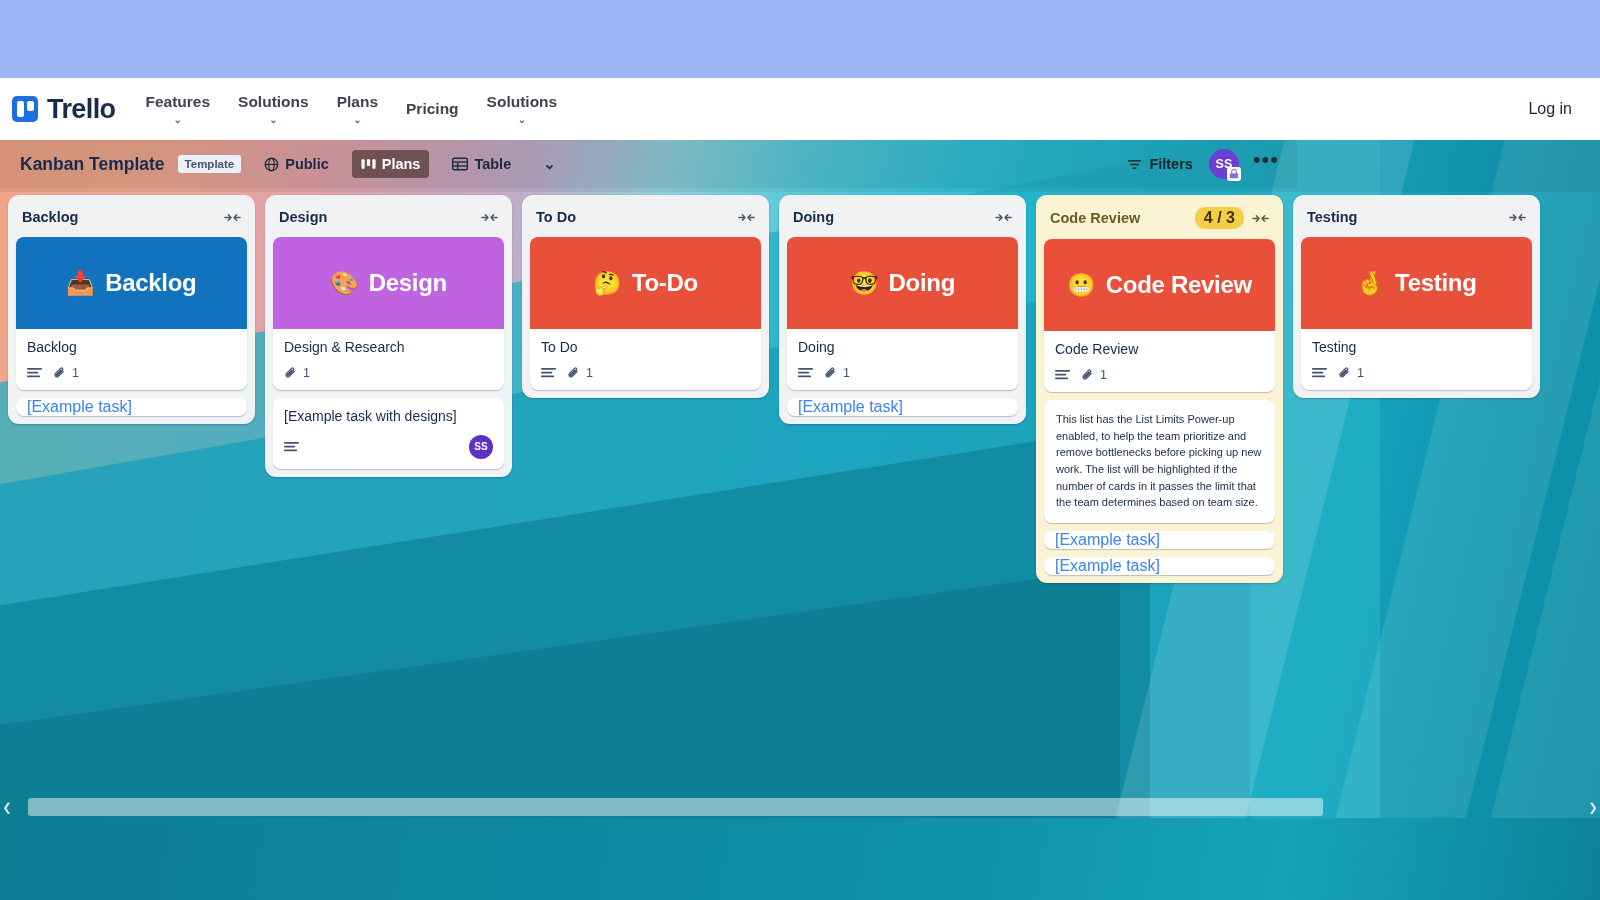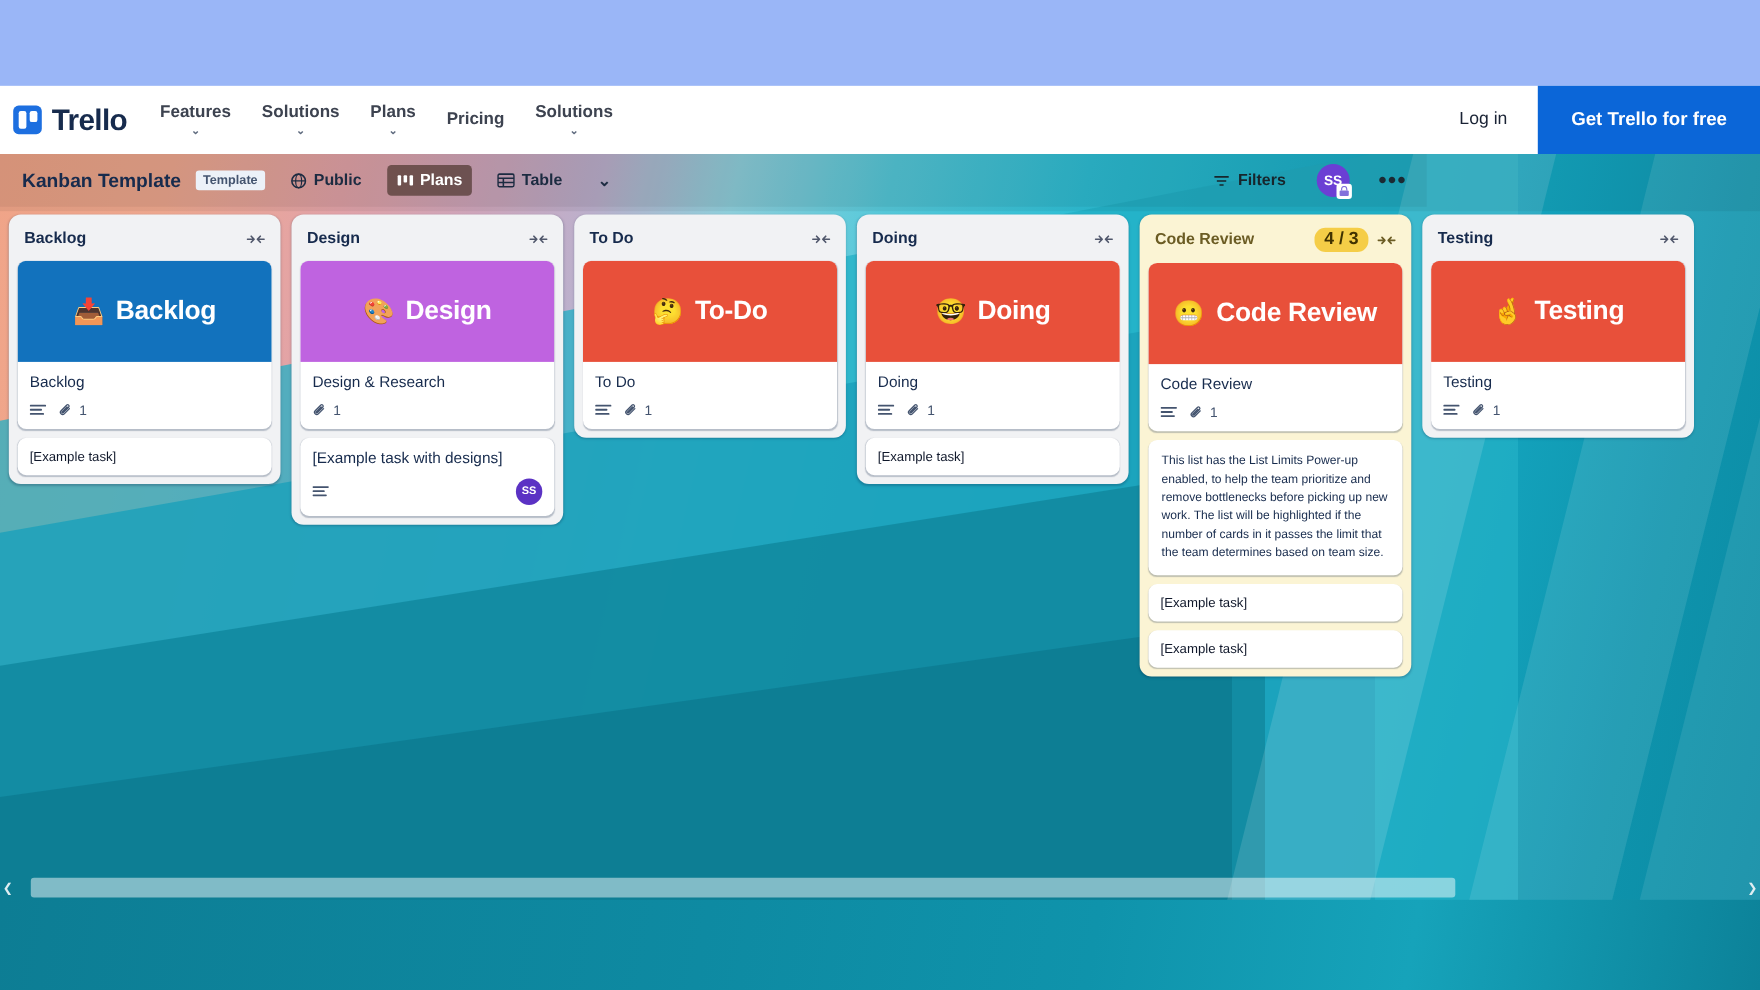--- a/index.html
+++ b/index.html
@@ -110,21 +110,21 @@
   .badge-template {
     margin-left: 13px; background: #ecf1f8; color: #44546f;
     font-size: 11.5px; font-weight: 600; border-radius: 3px; padding: 3px 7px;
   }
   .bar-item {
     display: flex; align-items: center; gap: 6px; margin-left: 14px;
     font-size: 14.5px; color: #1c2b41; font-weight: 600;
     padding: 6px 9px; border-radius: 4px; cursor: pointer; white-space: nowrap;
   }
   .bar-item.active { background: rgba(79,56,48,.72); color: #ffffff; }
-  .bar-right { margin-left: auto; display: flex; align-items: center; gap: 12px; }
+  .bar-right { margin-left: auto; display: flex; gap: 0; }
   .filters-item {
     display: flex; align-items: center; gap: 7px;
     font-size: 14.5px; color: #17262c; font-weight: 600;
     padding: 6px 10px; border-radius: 4px; cursor: pointer;
   }
   .avatar {
     width: 30px; height: 30px; border-radius: 50%;
     background: #6b3fd4; color: #fff; font-size: 12.5px; font-weight: bold;
     display: flex; align-items: center; justify-content: center;
     margin: 0 6px; position: relative; cursor: pointer;
@@ -186,21 +186,21 @@
   .meta-spacer { margin-left: auto; }
   .mini-avatar {
     width: 24px; height: 24px; border-radius: 50%; background: #5b32c4;
     color: #fff; font-size: 10px; font-weight: bold;
     display: flex; align-items: center; justify-content: center;
   }
   .card-desc {
     padding: 11px 12px 12px 12px;
     font-size: 11px; color: #172b4d; line-height: 1.52; border-radius: 23px;
   }
-  .card-plain { padding: 10px 11px; font-size: 12px; color: #0f172a; }
+  .card-plain { padding: 0 11px; font-size: 16px; color: #3b82f6; }
 
   
   .hscroll {
     position: absolute; left: 0; bottom: 82px; width: 1600px; height: 22px;
     display: flex; align-items: center; z-index: 30;
   }
   .hs-arrow {
     width: 14px; height: 22px; display: flex; align-items: center;
     justify-content: center; font-size: 11px; color: #dfeef2; cursor: pointer;
   }
@@ -244,21 +244,20 @@
       <div class="nav-link">
         <span>Pricing</span>
       </div>
       <div class="nav-link">
         <span>Solutions</span>
         <span class="caret">⌄</span>
       </div>
     </div>
     <div class="nav-right">
       <div class="login-link">Log in</div>
-      <div class="cta-btn">Get Trello for free</div>
     </div>
   </div>
 
   <div class="board-bg">
     <div class="bg-layer bgl1"></div>
     <div class="bg-layer bgl2"></div>
     <div class="bg-layer bgl3"></div>
     <div class="bg-layer bgl4"></div>
     <div class="bg-layer bg-stripe bs1"></div>
     <div class="bg-layer bg-stripe bs2"></div>

